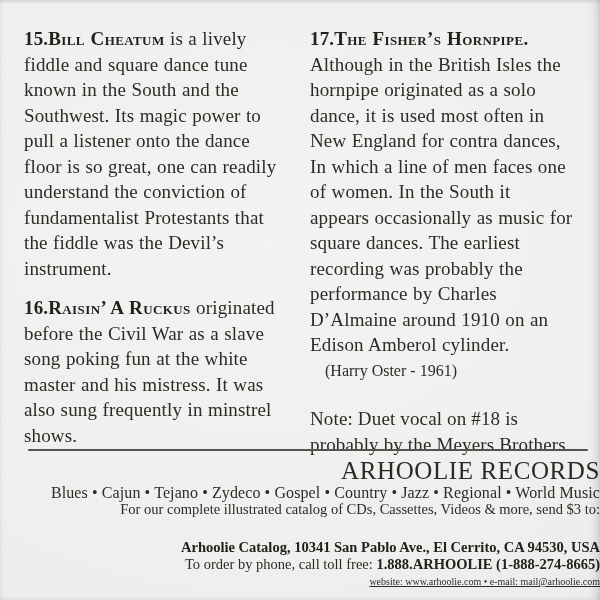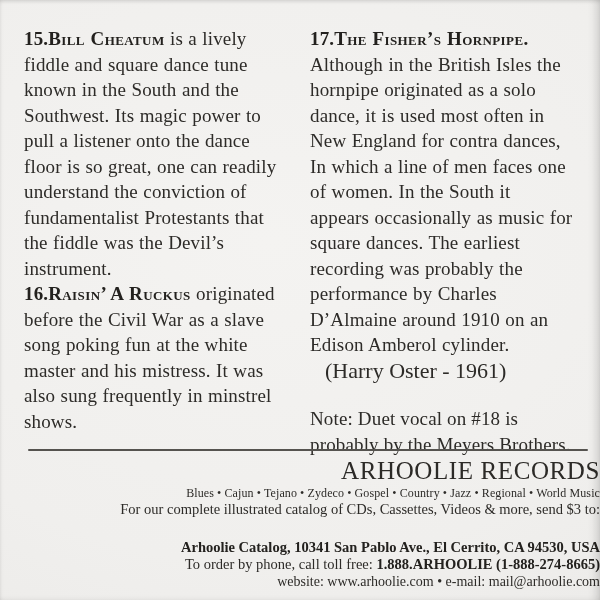--- a/index.html
+++ b/index.html
@@ -48,35 +48,35 @@
   }
   .col-left  { width: 253px; }
   .col-right { width: 263px; }
   .entry {
     margin: 0;
     font-size: 19px;
     line-height: 25.5px;
     letter-spacing: 0.15px;
     word-spacing: 0.5px;
   }
-  .entry + .entry { }
+  .entry + .entry { margin-top: 14px; }
   .num {
     font-weight: 700;
     color: #23211e;
   }
   .sc {
     font-weight: 700;
     font-variant: small-caps;
     letter-spacing: 0.4px;
     color: #23211e;
   }
   .credit {
     margin: 0;
     padding-left: 15px;
-    font-size: 22px;
+    font-size: 16px;
     line-height: 25.5px;
   }
   .side-note {
     margin: 23px 0 0 0;
     font-size: 19px;
     line-height: 25.5px;
     letter-spacing: 0.15px;
   }
   .footer {
     text-align: right;
@@ -88,21 +88,21 @@
     border-radius: 1px;
   }
   .records-label {
     margin-top: 5px;
     font-size: 25px;
     line-height: 29px;
     letter-spacing: 0.6px;
     color: #2c2a27;
   }
   .genres {
-    font-size: 12px;
+    font-size: 16px;
     line-height: 16px;
     letter-spacing: 0.1px;
   }
   .catalog-line {
     font-size: 14.5px;
     line-height: 17px;
   }
   .address-line {
     font-size: 14.5px;
     line-height: 17px;
@@ -112,22 +112,23 @@
   }
   .phone-line {
     font-size: 14.5px;
     line-height: 17px;
   }
   .phone-line .bold {
     font-weight: 700;
     color: #23211e;
   }
   .web-line {
-    font-size: 14px;
+    font-size: 10px;
     line-height: 17px;
+    text-decoration: underline;
   }
 </style>
 </head>
 <body>
 
 <div class="page">
 
   <div class="columns">
 
     <div class="col col-left">

